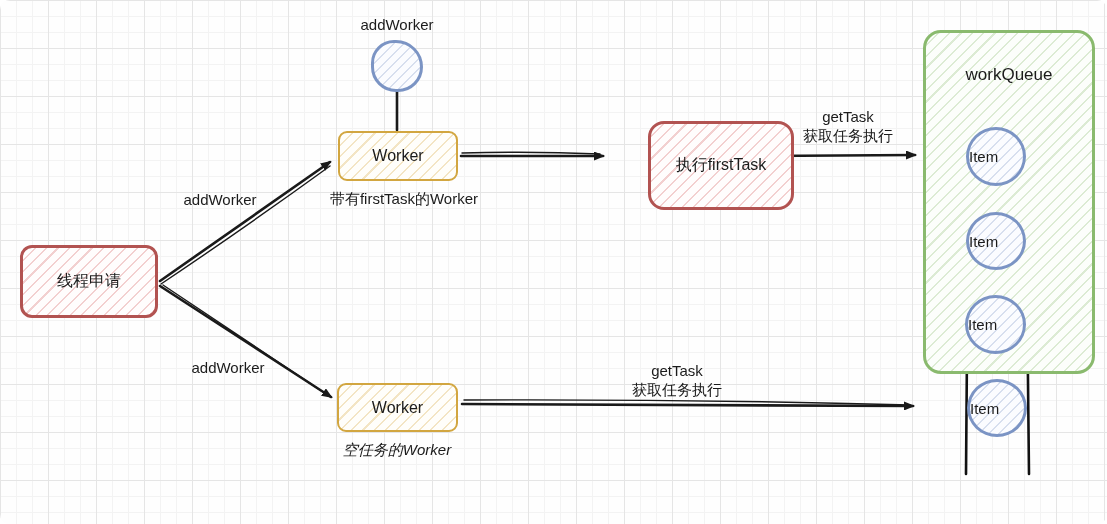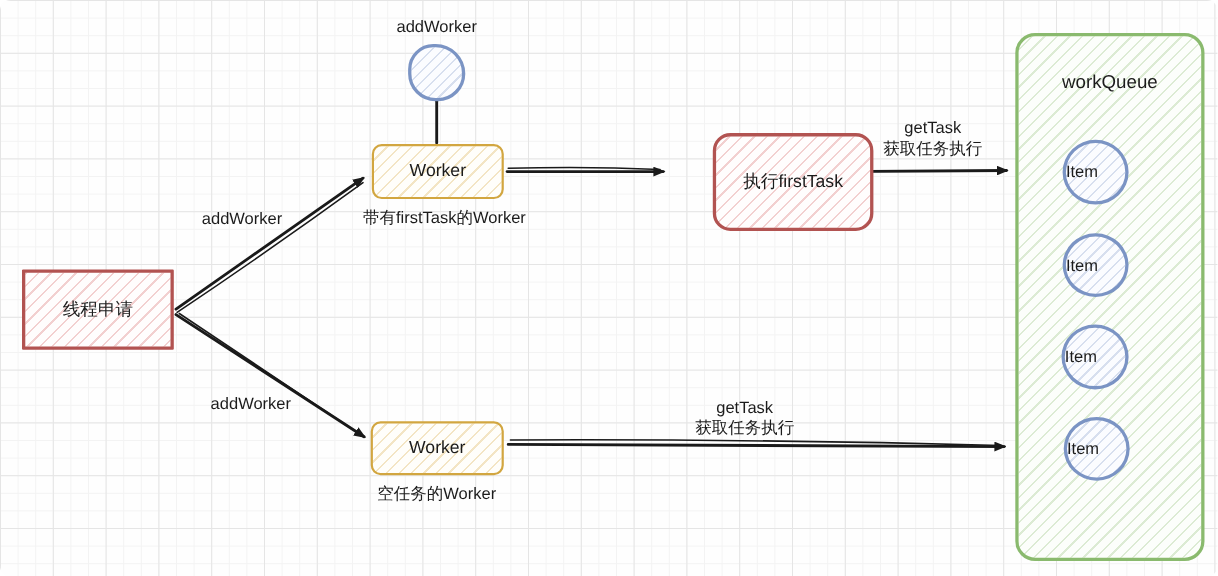--- a/index.html
+++ b/index.html
@@ -17,39 +17,39 @@
   #wires{position:absolute;left:0;top:0;z-index:1;}
   .wire{fill:none;stroke:#1a1a1a;stroke-width:2.6;stroke-linecap:round;}
   .wire.thin{stroke-width:1.4;}
   .rail{fill:none;stroke:#111;stroke-width:2.6;stroke-linecap:round;}
   .node{position:absolute;z-index:2;display:flex;align-items:center;justify-content:center;
         box-sizing:border-box;text-align:center;}
   .hatch-red{background:repeating-linear-gradient(135deg,rgba(214,104,104,0.30) 0 1.5px,rgba(0,0,0,0) 1.5px 8px),#fffdfd;}
   .hatch-yellow{background:repeating-linear-gradient(135deg,rgba(216,171,71,0.30) 0 1.5px,rgba(0,0,0,0) 1.5px 8px),#fffefa;}
   .hatch-green{background:repeating-linear-gradient(135deg,rgba(138,186,110,0.28) 0 1.5px,rgba(0,0,0,0) 1.5px 8px),#fcfefb;}
   .hatch-blue{background:repeating-linear-gradient(135deg,rgba(123,148,196,0.28) 0 1.5px,rgba(0,0,0,0) 1.5px 7px),#fbfcff;}
-  .red-box{border:3px solid #b25351;border-radius:1px;font-size:16px;}
+  .red-box{border:3px solid #b25351;border-radius:12px;font-size:16px;}
   .yellow-box{border:2.5px solid #d2a640;border-radius:9px;font-size:16px;}
   #thread-request{left:20px;top:245px;width:138px;height:73px;font-size:16px;}
   #worker-top{left:338px;top:131px;width:120px;height:50px;}
   #worker-bottom{left:337px;top:383px;width:121px;height:49px;}
   #exec-first-task{left:648px;top:121px;width:146px;height:89px;border-radius:16px;}
-  #work-queue{left:923px;top:30px;width:172px;height:480px;border:3px solid #8aba6e;border-radius:18px;
+  #work-queue{left:923px;top:30px;width:172px;height:344px;border:3px solid #8aba6e;border-radius:18px;
               align-items:flex-start;justify-content:center;padding-top:32px;font-size:17px;}
   .circle{position:absolute;z-index:3;border:3px solid #7b94c4;border-radius:50%;
           display:flex;align-items:center;justify-content:flex-start;box-sizing:border-box;font-size:15px;}
   #first-task-circle{left:371px;top:40px;width:52px;height:52px;border-radius:46% 54% 50% 50%;}
   #item-0{left:966px;top:127px;width:60px;height:59px;}
   #item-1{left:966px;top:212px;width:60px;height:58px;}
   #item-2{left:965px;top:295px;width:61px;height:59px;}
   #item-3{left:967px;top:379px;width:60px;height:58px;}
   .lbl{position:absolute;z-index:2;text-align:center;font-size:15px;line-height:19px;white-space:nowrap;}
   #lbl-firsttask{left:350px;top:15px;width:94px;}
   #lbl-caption-top{left:304px;top:189px;width:200px;}
-  #lbl-caption-bottom{left:297px;top:440px;width:200px;}
+  #lbl-caption-bottom{left:297px;top:440px;width:200px;font-style:italic;}
   #lbl-addworker-top{left:160px;top:190px;width:120px;}
   #lbl-addworker-bottom{left:168px;top:358px;width:120px;}
   #lbl-gettask-top{left:776px;top:107px;width:144px;}
   #lbl-gettask-bottom{left:605px;top:361px;width:144px;}
 </style>
 </head>
 <body>
 
 <div id="canvas">
 

